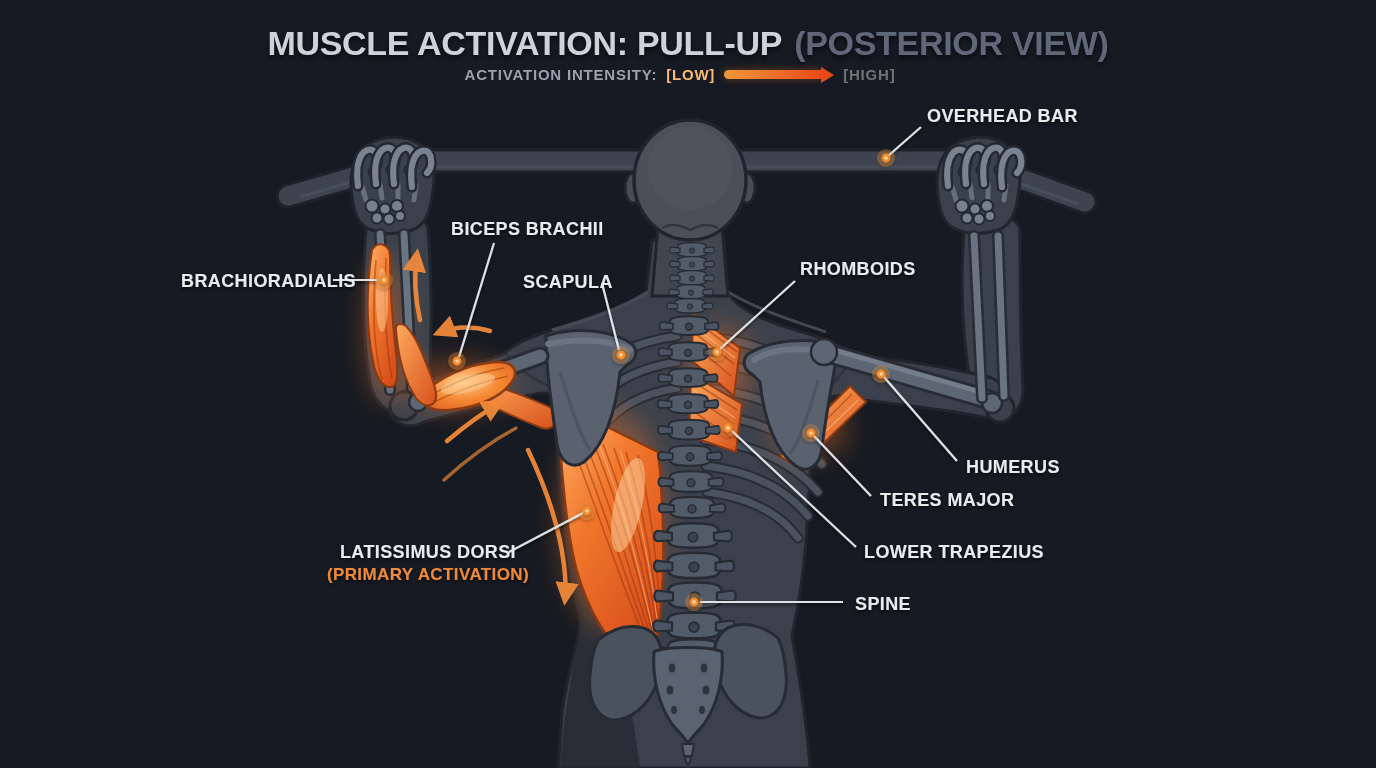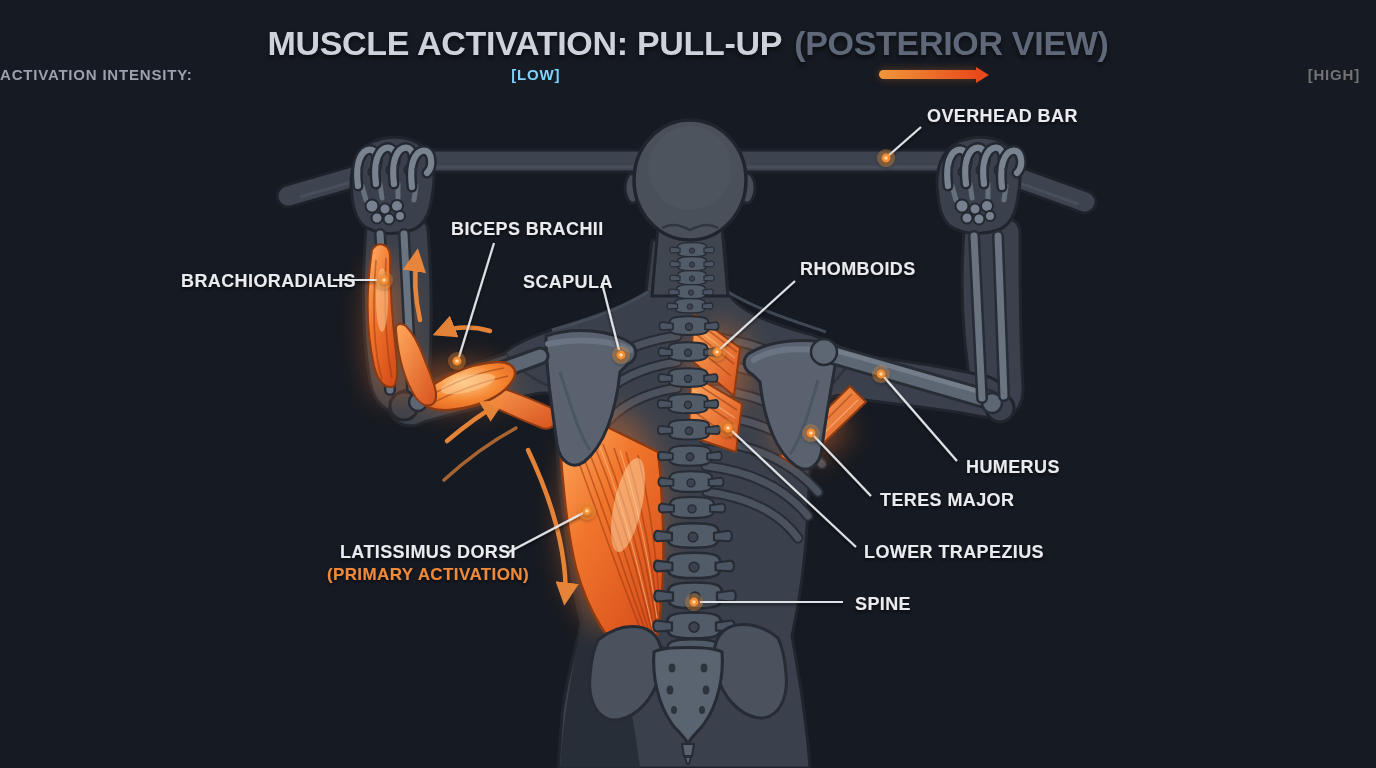--- a/index.html
+++ b/index.html
@@ -3,24 +3,24 @@
 <meta charset="utf-8">
 <style>
   html,body{margin:0;padding:0;width:1376px;height:768px;background:#161a22;overflow:hidden;
     font-family:"Liberation Sans",sans-serif;}
   .stage{position:relative;width:1376px;height:768px;background:#161a22;}
   .title-row{position:absolute;top:24px;left:0;right:0;text-align:center;
     font-weight:bold;font-size:34px;letter-spacing:-.3px;white-space:nowrap;
     text-shadow:0 3px 4px rgba(0,0,0,.55);}
   .title-main{color:#ced3db;}
   .title-suffix{color:#5f6878;margin-left:12px;}
-  .legend-row{position:absolute;top:66px;left:0;right:16px;display:flex;justify-content:space-between;
+  .legend-row{position:absolute;top:66px;left:0;right:16px;display:flex;justify-content:center;
     align-items:center;gap:9px;font-weight:bold;font-size:15px;letter-spacing:.8px;}
   .legend-prefix{color:#9aa2ae;}
-  .legend-low{color:#7dd3fc;}
+  .legend-low{color:#fdba74;}
   .legend-high{color:#737373;}
   .arrow-wrap{display:flex;align-items:center;}
   .arrow-shaft{display:inline-block;width:100px;height:9px;border-radius:5px;
     background:linear-gradient(90deg,#f0973a,#e8491a);box-shadow:0 0 8px rgba(240,120,40,.35);}
   .arrow-head{width:0;height:0;border-top:8px solid transparent;border-bottom:8px solid transparent;
     border-left:13px solid #e8491a;margin-left:-3px;}
   svg{position:absolute;left:0;top:0;}
   .lbl{font-family:"Liberation Sans",sans-serif;font-weight:bold;font-size:18px;fill:#e9ebee;
     letter-spacing:.4px;}
   .lbl-note{font-size:17px;fill:#f08a3a;}

